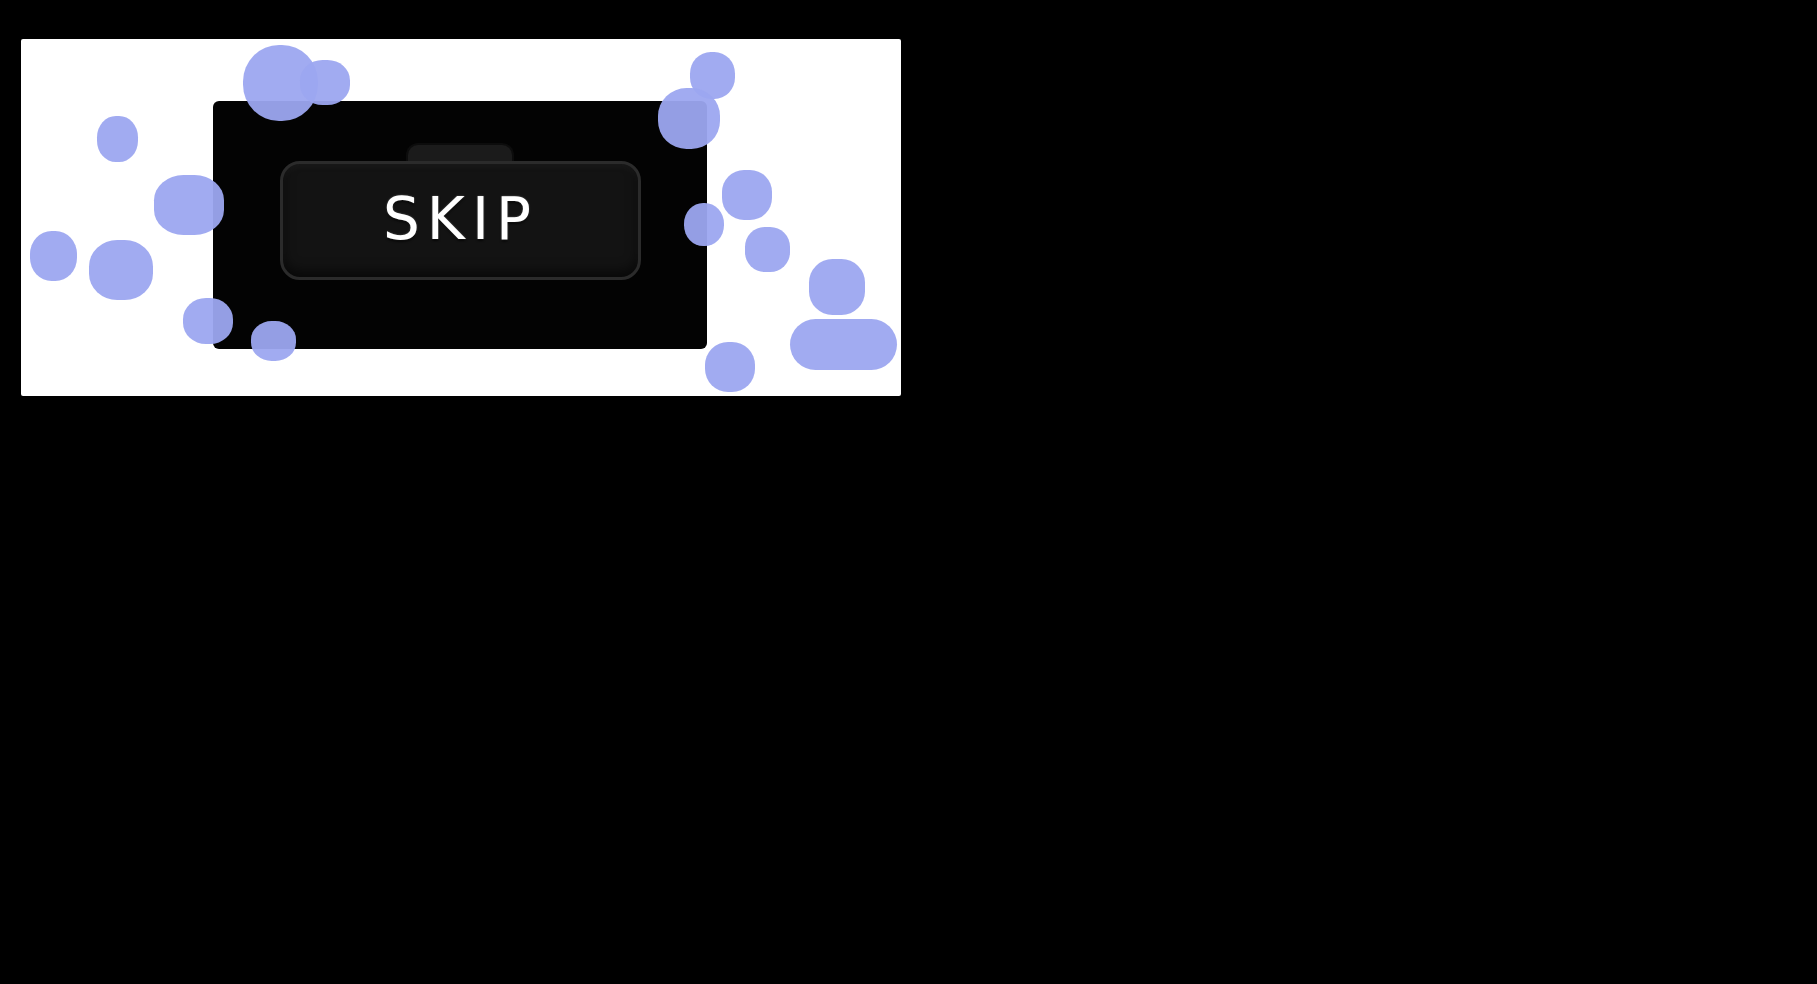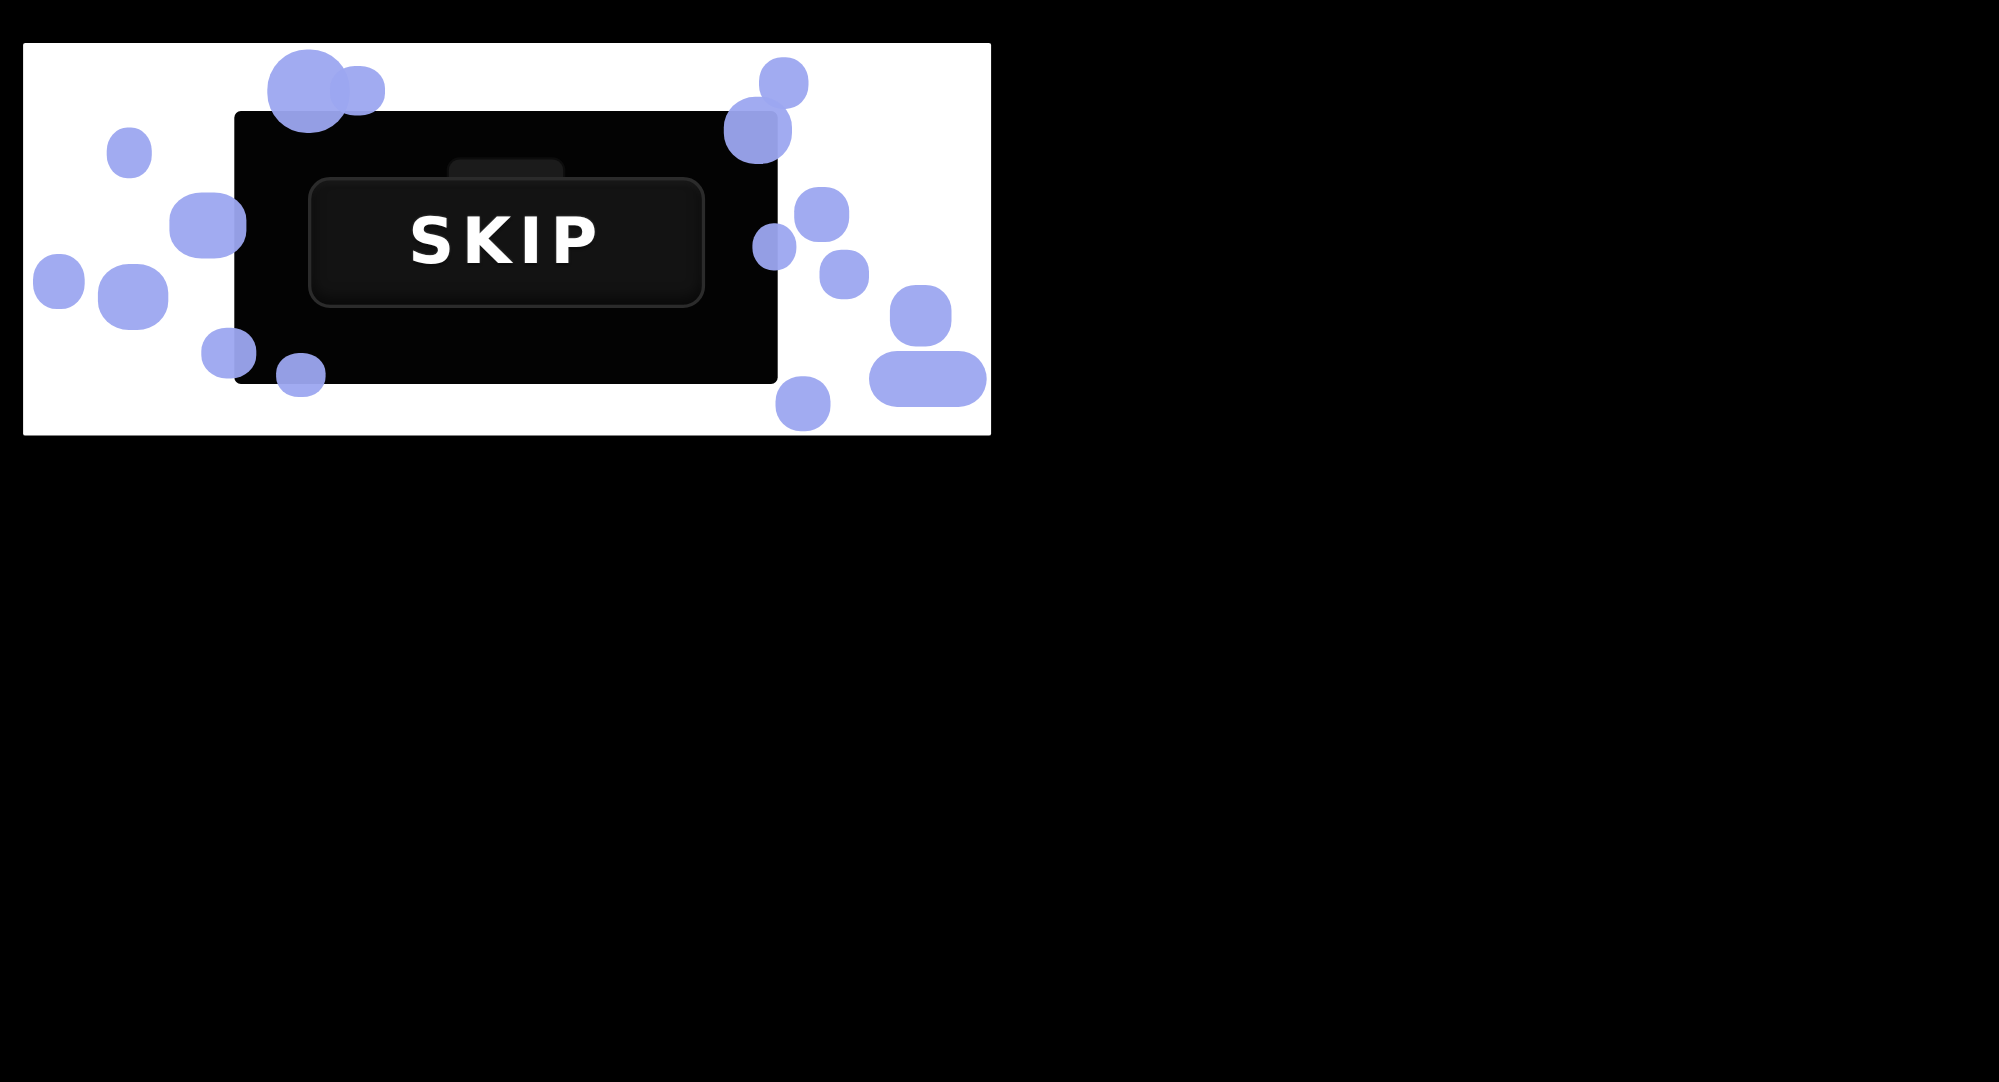--- a/index.html
+++ b/index.html
@@ -57,21 +57,21 @@
     box-sizing: border-box;
     display: flex;
     align-items: center;
     justify-content: center;
     cursor: pointer;
     box-shadow: inset 0 -6px 12px rgba(0,0,0,0.55), inset 0 3px 6px rgba(255,255,255,0.04);
   }
   .skip-label {
     color: #ffffff;
     font-size: 58px;
-    font-weight: 700;
+    font-weight: 400;
     letter-spacing: 7px;
     text-shadow: 0 2px 2px rgba(0,0,0,0.7), 0 0 2px rgba(255,255,255,0.35);
     user-select: none;
     transform: translateY(-2px);
   }
   .blob-layer {
     position: absolute;
     left: 0;
     top: 0;
     width: 1817px;

